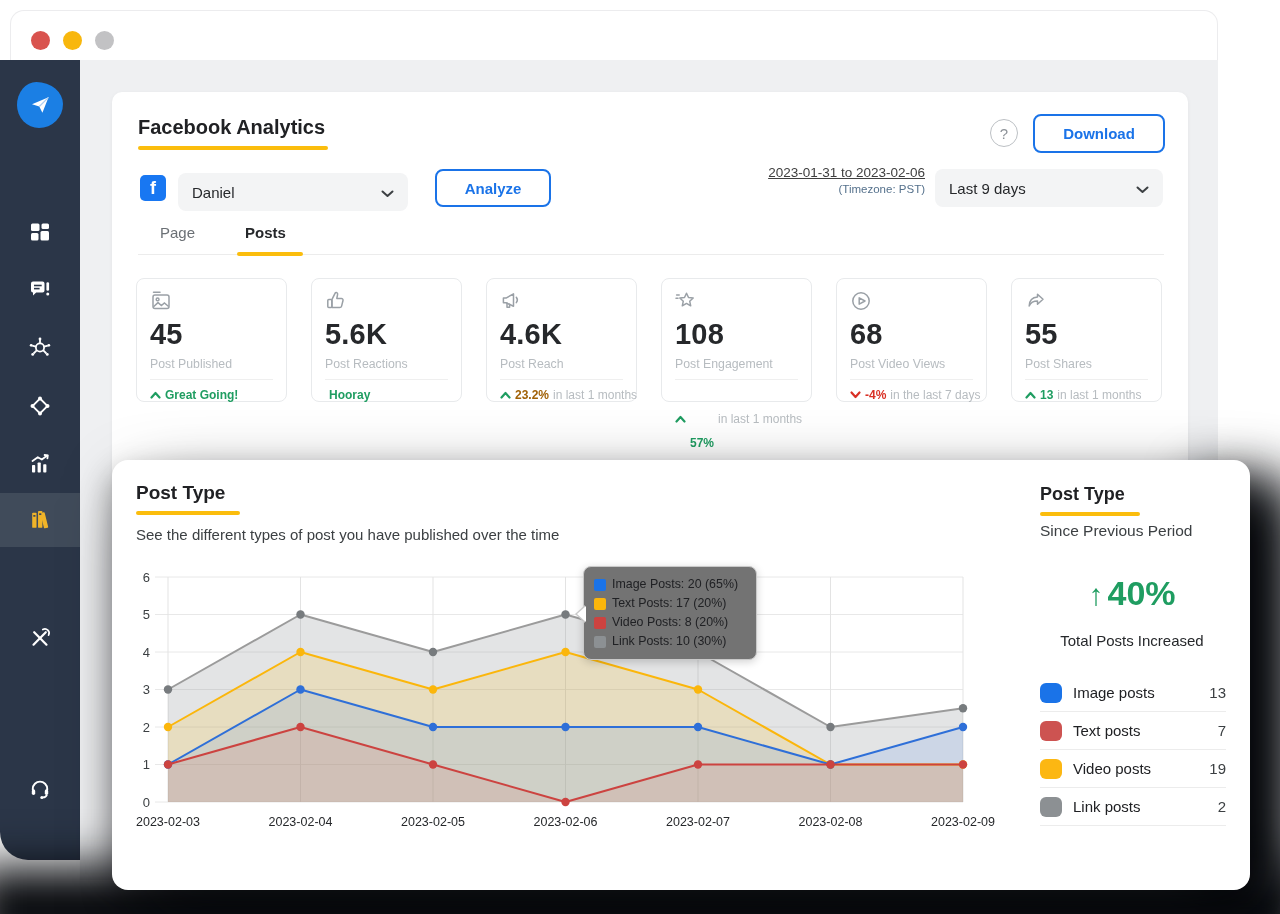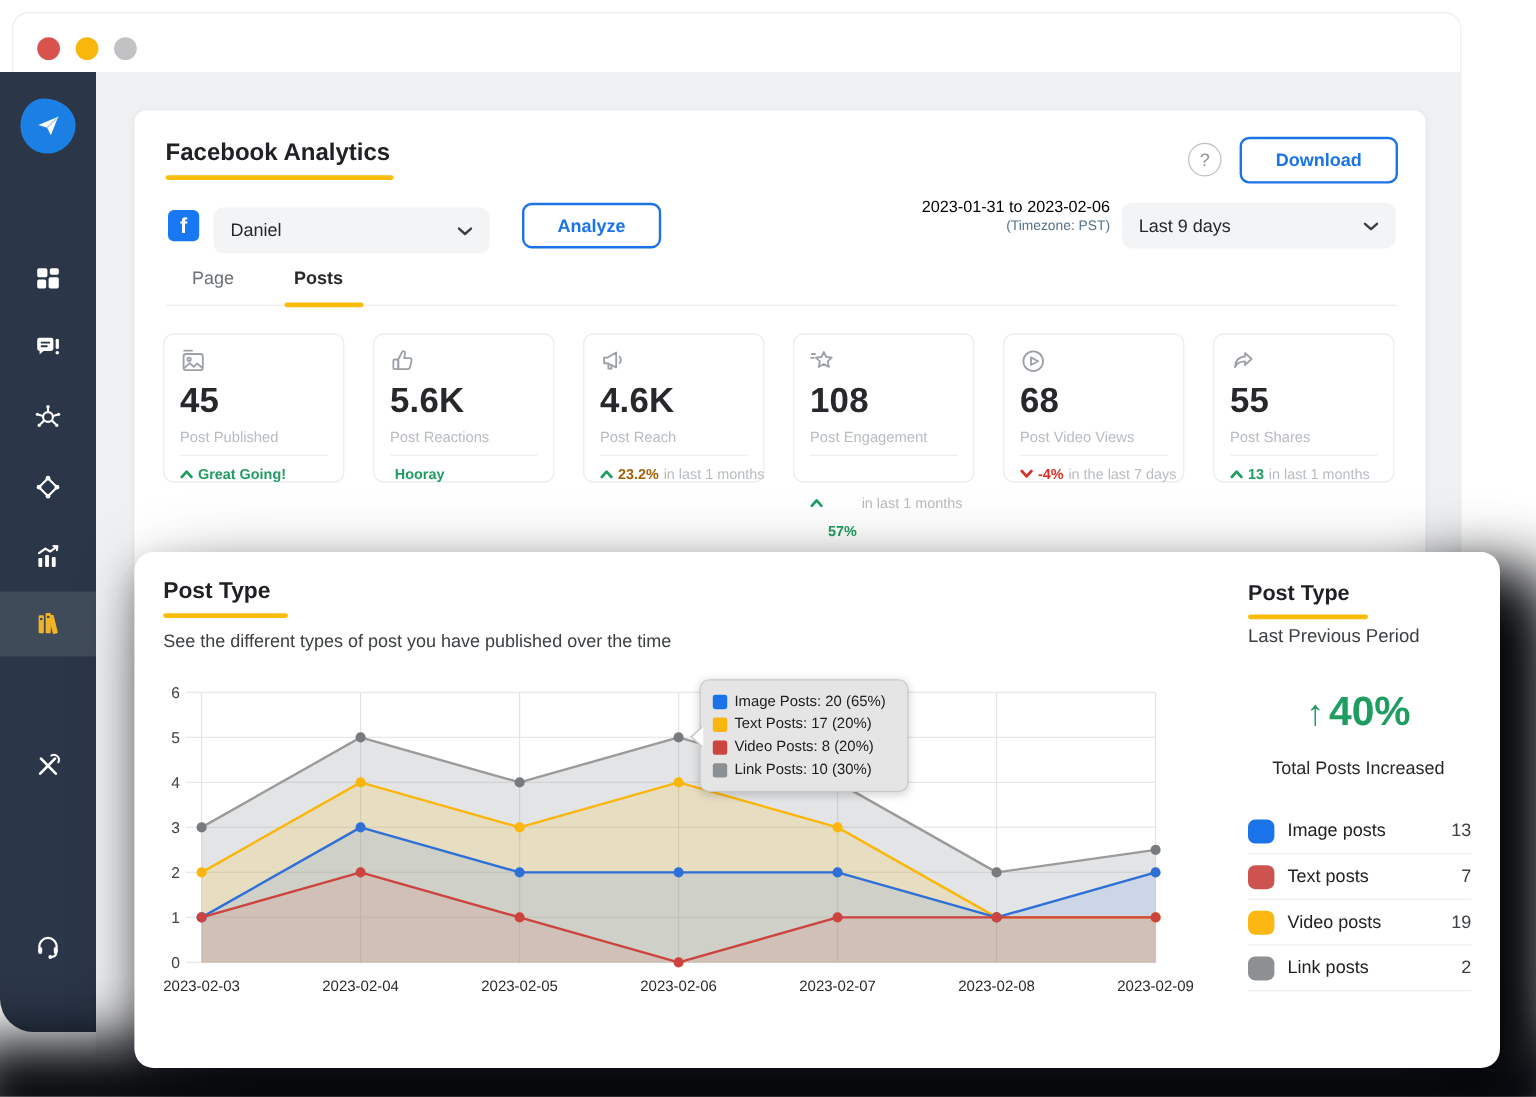--- a/index.html
+++ b/index.html
@@ -34,21 +34,21 @@
   .fb-badge{position:absolute;left:28px;top:83px;width:26px;height:26px;border-radius:5px;color:#fff;
             font-weight:700;font-size:18px;display:flex;align-items:center;justify-content:center;}
   .select{position:absolute;background:#f3f4f5;border-radius:8px;height:38px;display:flex;align-items:center;
           padding:0 14px;box-sizing:border-box;font-size:15px;color:#26282b;cursor:pointer;}
   .select .chev{margin-left:auto;}
   .acct{left:66px;top:81px;width:230px;}
   .period{left:823px;top:77px;width:228px;}
   .analyze-btn{position:absolute;left:323px;top:77px;width:116px;height:38px;background:#fff;border:2px solid;border-radius:8px;
           font-size:15px;font-weight:700;display:flex;align-items:center;justify-content:center;cursor:pointer;box-sizing:border-box;}
   .daterange{position:absolute;left:598px;top:73px;width:215px;text-align:right;}
-  .daterange .l1{font-size:13.5px;color:#000000;}
+  .daterange .l1{font-size:13.5px;color:#404040;text-decoration:underline;}
   .daterange .l2{font-size:11.5px;color:#55718c;margin-top:3px;}
   .tabs{position:absolute;left:26px;top:132px;width:1026px;height:30px;border-bottom:1px solid #ececec;}
   .tab{position:absolute;top:0;font-size:15px;cursor:pointer;}
   .tab-page{left:22px;color:#6b7075;}
   .tab-posts{left:107px;color:#26282b;font-weight:700;}
   .tab-bar{position:absolute;left:99px;top:28px;width:66px;height:3.5px;border-radius:2px;}
 
   
   .stats-row{position:absolute;left:24px;top:186px;display:flex;gap:24px;}
   .stat{width:151px;height:124px;background:#fff;border:1px solid #e8eaec;border-radius:8px;box-sizing:border-box;
@@ -65,21 +65,21 @@
   .shadow-right{position:absolute;left:1198px;top:480px;width:90px;height:420px;background:#04060a;filter:blur(26px);}
   .shadow-bottom{position:absolute;left:-30px;top:866px;width:1340px;height:90px;background:#04060a;filter:blur(24px);}
   .overlay{position:absolute;left:112px;top:460px;width:1138px;height:430px;background:#fff;border-radius:16px;
            box-shadow:0 14px 30px rgba(0,0,0,.35), 26px 34px 70px rgba(3,6,10,.75);}
   .pt-title{position:absolute;left:24px;top:22px;font-size:19px;font-weight:700;color:#202124;}
   .pt-underline{position:absolute;left:24px;top:51px;width:104px;height:4px;border-radius:2px;}
   .pt-sub{position:absolute;left:24px;top:66px;font-size:15px;color:#3c4043;}
   #chart-svg{position:absolute;left:0;top:86px;}
 
   
-  .tooltip{position:absolute;left:471px;top:106px;width:152px;background:#e5e5e5;border:1px solid #c9c9c9;border-radius:8px;
+  .tooltip{position:absolute;left:471px;top:106px;width:152px;background:#737373;border:1px solid #c9c9c9;border-radius:8px;
            box-shadow:0 2px 8px rgba(0,0,0,.18);padding:8px 10px;z-index:3;}
   .tooltip:before{content:"";position:absolute;left:-9px;top:38px;border:9px solid transparent;border-left:none;border-right:10px solid #c9c9c9;}
   .tooltip:after{content:"";position:absolute;left:-7px;top:39px;border:8px solid transparent;border-left:none;border-right:9px solid #fff;}
   .tt-row{display:flex;align-items:center;gap:6px;font-size:12.4px;color:#202124;line-height:19px;white-space:nowrap;}
   .tt-chip{width:12px;height:12px;border-radius:2px;flex:0 0 auto;}
 
   
   .sum-title{position:absolute;left:928px;top:24px;font-size:18px;font-weight:700;color:#202124;}
   .sum-underline{position:absolute;left:928px;top:52px;width:100px;height:4px;border-radius:2px;}
   .sum-sub{position:absolute;left:928px;top:62px;font-size:15.5px;color:#3c4043;}
@@ -454,21 +454,21 @@
           <span>Video Posts: 8 (20%)</span>
         </div>
       <div class="tt-row">
           <span class="tt-chip" style="background: rgb(140, 144, 147);"></span>
           <span>Link Posts: 10 (30%)</span>
         </div>
     </div>
 
     <div class="sum-title">Post Type</div>
     <div class="sum-underline" style="background: rgb(251, 189, 13);"></div>
-    <div class="sum-sub">Last Previous Period</div>
+    <div class="sum-sub">Since Previous Period</div>
     <div class="sum-change" style="color: rgb(31, 157, 97);">
       <span class="arr">↑</span><span>40%</span>
     </div>
     <div class="sum-change-label">Total Posts Increased</div>
 
     <div class="legend">
       <div class="lg-row">
           <span class="lg-chip" style="background: rgb(26, 115, 232);"></span>
           <span class="lg-label">Image posts</span>
           <span class="lg-val">13</span>

